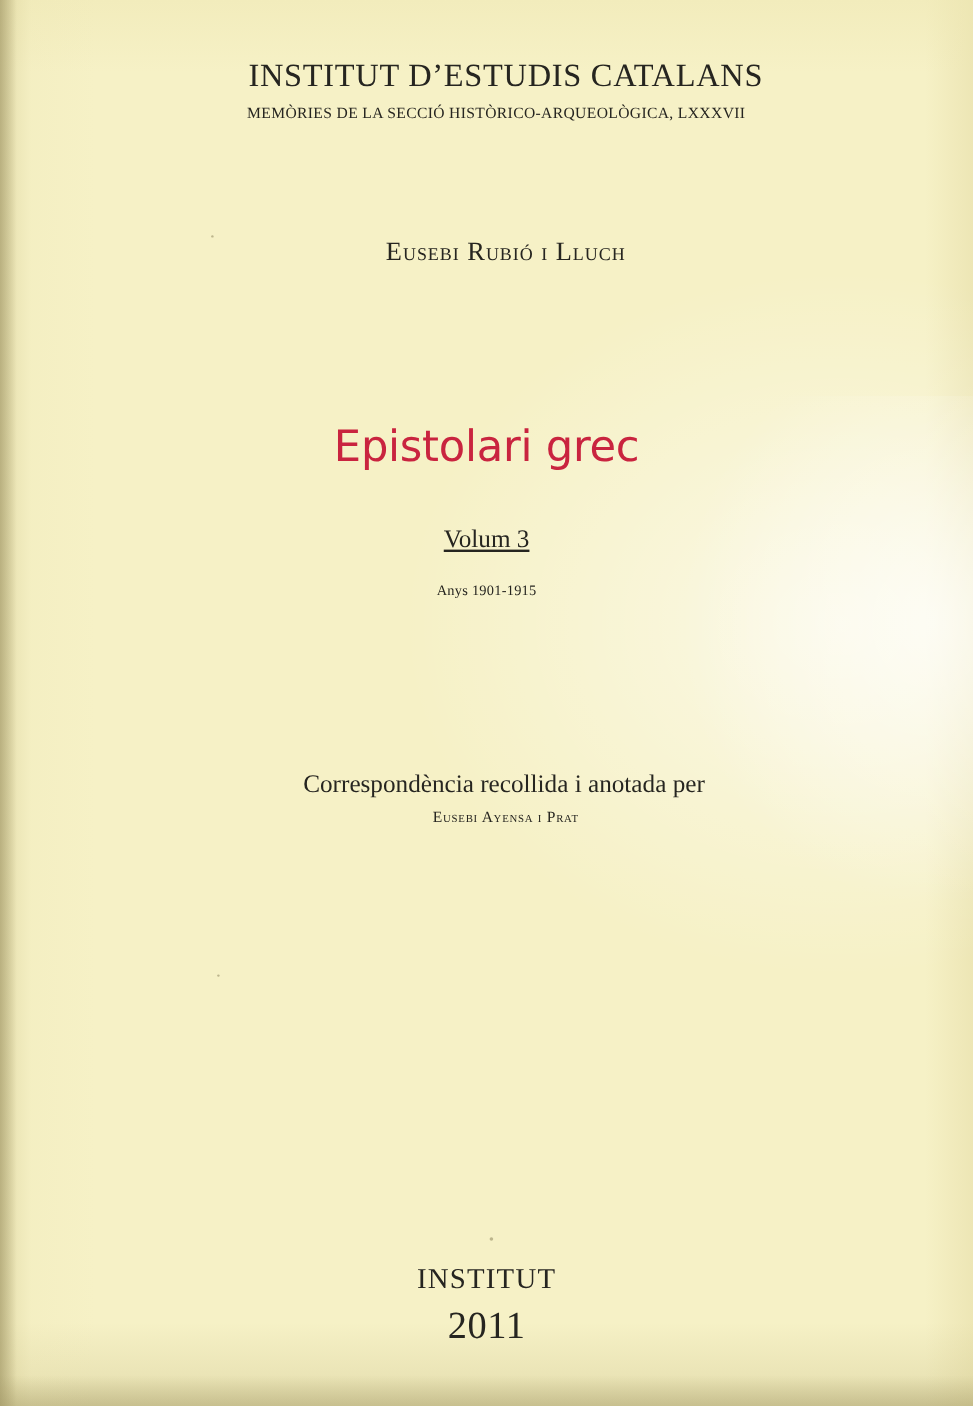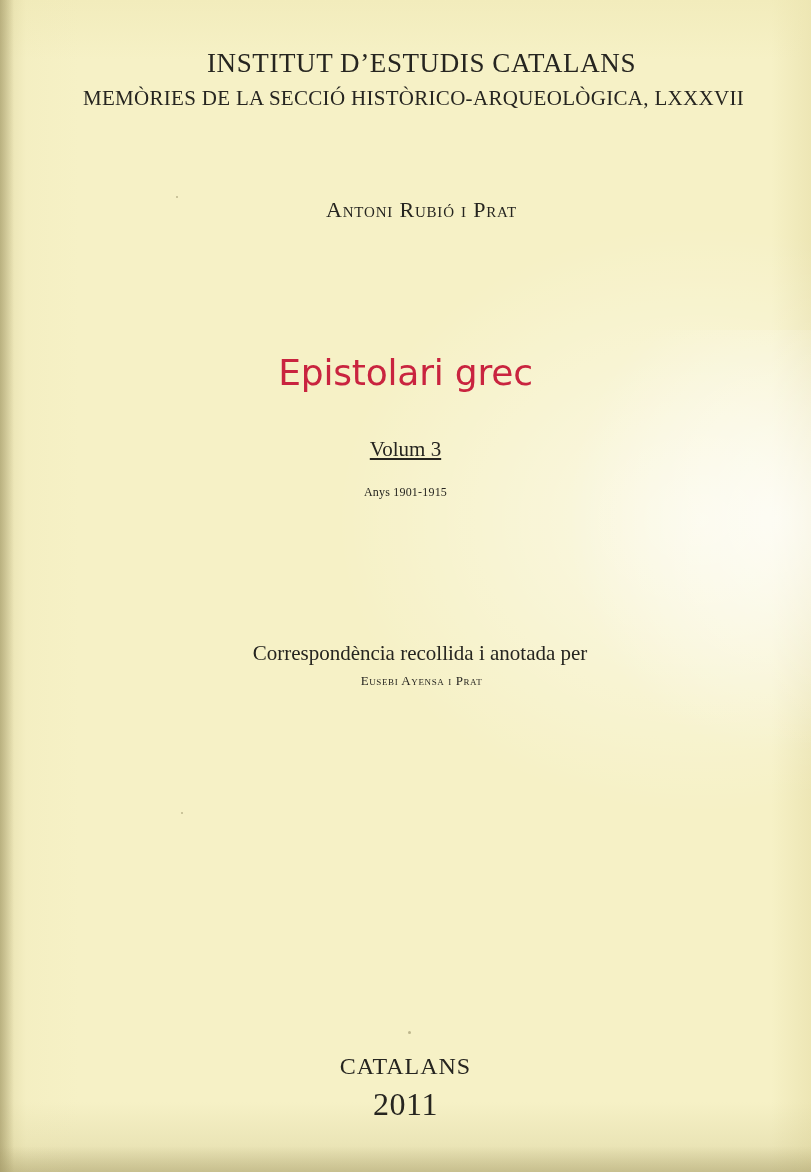--- a/index.html
+++ b/index.html
@@ -66,21 +66,21 @@
     font-size: 27px;
     letter-spacing: 0.6px;
     font-weight: 400;
     color: #262520;
   }
 
   .series {
     position: absolute;
     top: 86px;
     left: 0; right: 16px;
-    font-size: 21px;
+    font-size: 13px;
     letter-spacing: 0.3px;
     color: #262520;
   }
 
   .author {
     position: absolute;
     top: 197px;
     left: 0; right: 0;
     font-size: 22px;
     letter-spacing: 0.8px;
@@ -177,30 +177,30 @@
   <div class="speck" style="left:408px; top:1031px;"></div>
   <div class="speck" style="left:181px; top:812px; width:2px; height:2px;"></div>
   <div class="speck" style="left:176px; top:196px; width:2px; height:2px;"></div>
 
   <div class="content">
 
     <div class="publisher smallcaps">INSTITUT D’ESTUDIS CATALANS</div>
 
     <div class="series smallcaps">MEMÒRIES DE LA SECCIÓ HISTÒRICO-ARQUEOLÒGICA, LXXXVII</div>
 
-    <div class="author smallcaps">Antoni Rubió i Prat</div>
+    <div class="author smallcaps">Eusebi Rubió i Lluch</div>
 
     <div class="title">Epistolari grec</div>
 
     <div class="volume">Volum 3</div>
 
     <div class="years">Anys 1901-1915</div>
 
     <div class="credit-line">Correspondència recollida i anotada per</div>
 
     <div class="editor smallcaps">Eusebi Ayensa i Prat</div>
 
-    <div class="city">CATALANS</div>
+    <div class="city">INSTITUT</div>
 
     <div class="year">2011</div>
 
   </div>
 </div>
 
 </body></html>

